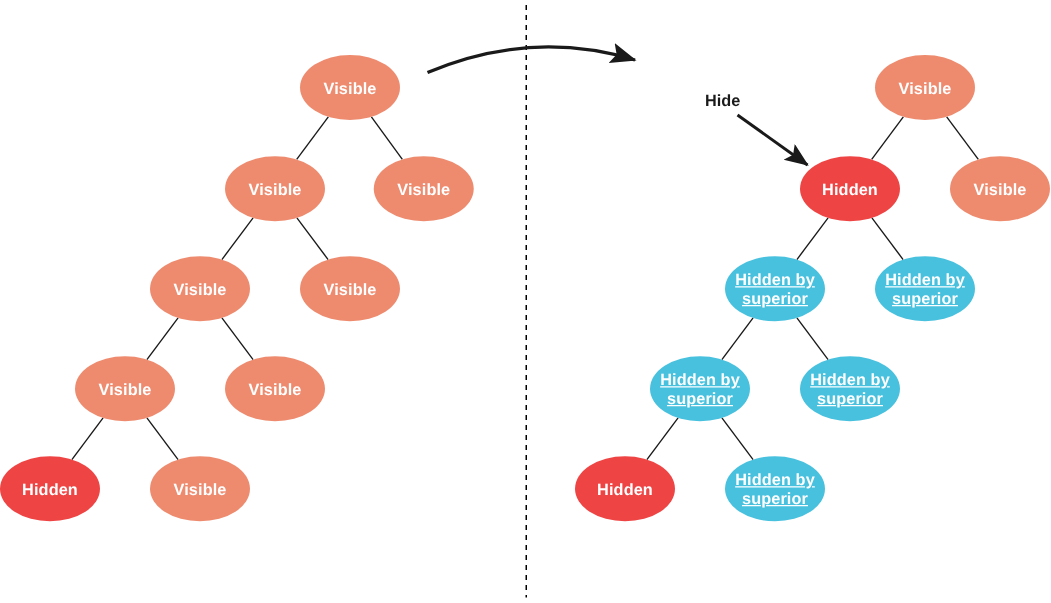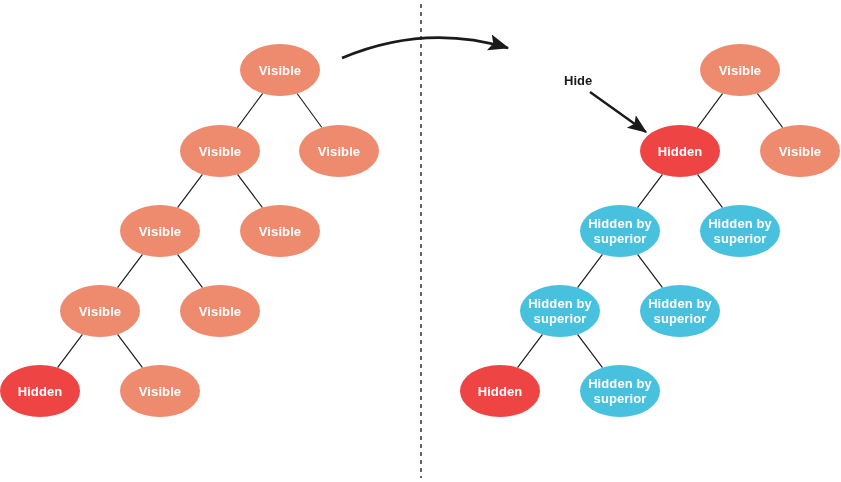--- a/index.html
+++ b/index.html
@@ -42,21 +42,21 @@
     font-weight: bold;
     font-size: 13px;
     line-height: 15px;
     letter-spacing: 0.1px;
     box-sizing: border-box;
     padding: 0 5px;
     white-space: pre-line;
   }
   .node.visible   { background: #ee8b6f; }
   .node.hidden    { background: #ef4444; }
-  .node.inherited { background: #47c1de; }
+  .node.inherited { background: #47c1de; text-decoration: underline; }
 
   .annotation {
     position: absolute;
     font-family: "Liberation Sans", sans-serif;
     font-size: 13px;
     font-weight: bold;
     color: #1a1a1a;
     white-space: nowrap;
   }
 </style>

